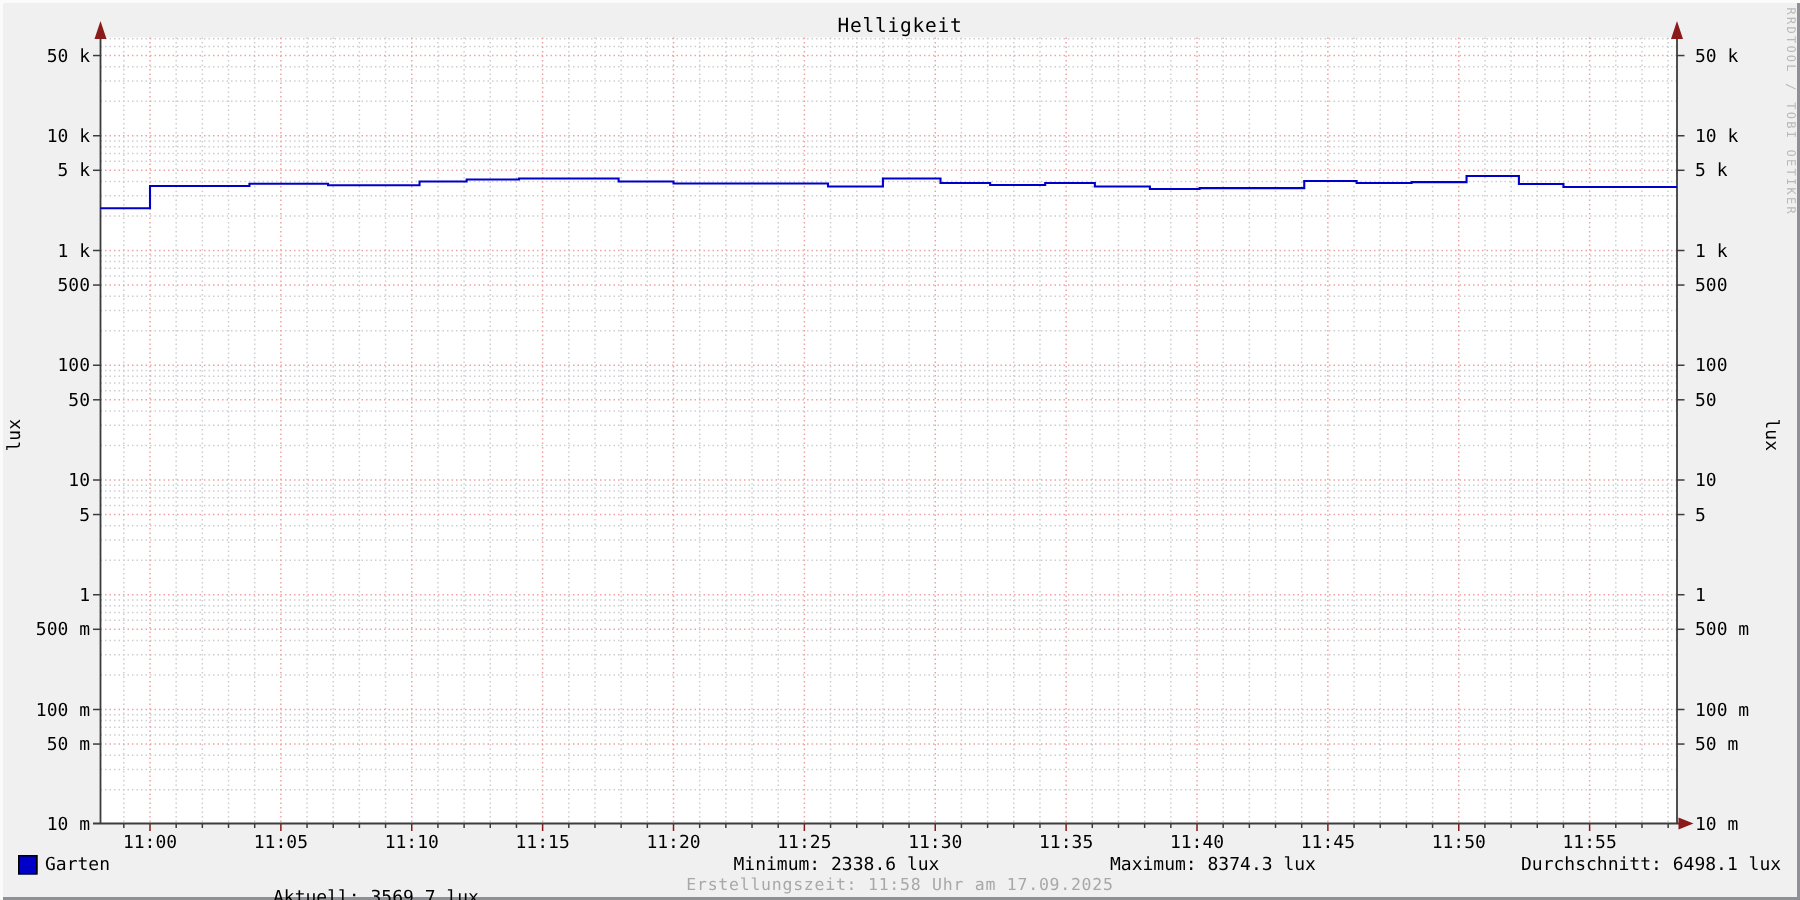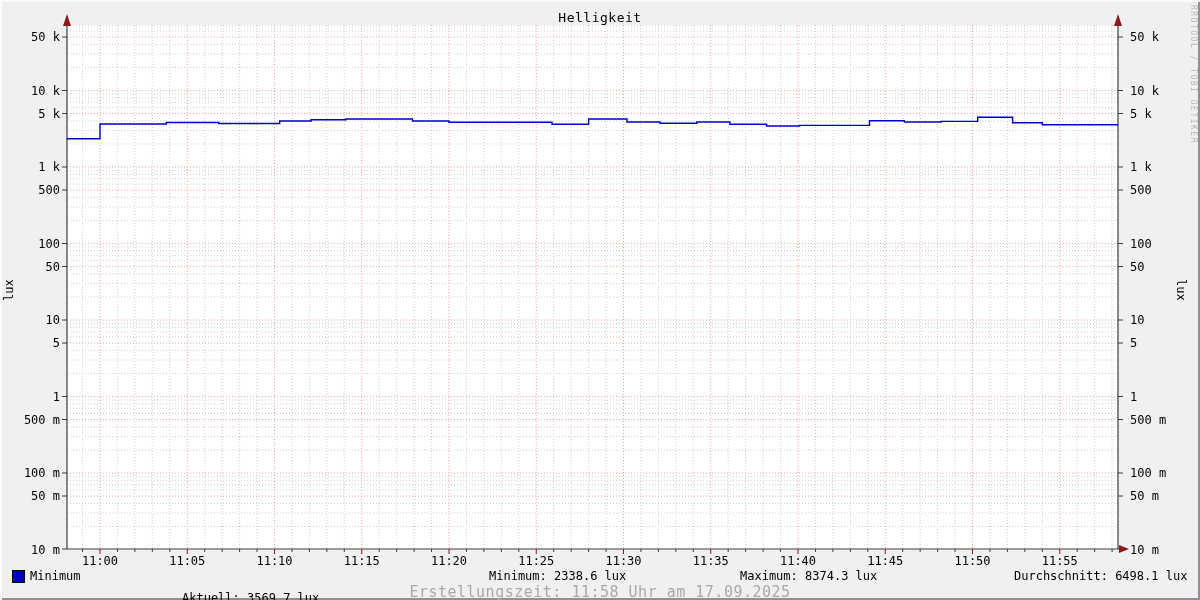--- a/index.html
+++ b/index.html
@@ -31,21 +31,21 @@
     position:absolute;left:12px;top:570px;width:11px;height:11px;
     border:1px solid #000;
   }
   .legend-series{left:30px;top:569px;}
   .legend-aktuell{left:182px;top:591px;}
   .legend-minimum{left:477px;top:569px;padding-left:12px;}
   .legend-maximum{left:740px;top:569px;}
   .legend-durchschnitt{left:1014px;top:569px;}
   .footer-creation{
     position:absolute;top:583px;left:0;width:100%;text-align:center;
-    font-size:15px;color:#a8a8a8;letter-spacing:0.5px;
+    font-size:11px;color:#a8a8a8;letter-spacing:0.5px;
   }
   svg text{font-family:"DejaVu Sans Mono",monospace;font-size:12px;fill:#000;}
 </style>
 </head>
 <body>
 
 <div class="window" style="background: rgb(240, 240, 240);">
 
   <div class="graph-title">Helligkeit</div>
 
@@ -306,21 +306,21 @@
       <line x1="1118" y1="18" x2="1118" y2="549" stroke="#3c3c3c" stroke-width="1.2"></line>
       <line x1="62" y1="549" x2="1120" y2="549" stroke="#3c3c3c" stroke-width="1.2"></line>
       <polygon points="67,14 63,26 71,26" fill="#8b1a1a"></polygon>
       <polygon points="1118,14 1114,26 1122,26" fill="#8b1a1a"></polygon>
       <polygon points="1129,549 1119,545 1119,553" fill="#8b1a1a"></polygon>
       <path d="M 66.8 138.8 H 100.0 V 124.0 H 166.3 V 122.5 H 218.7 V 123.5 H 279.7 V 121.0 H 311.1 V 119.7 H 346.0 V 119.0 H 412.4 V 121.0 H 449.0 V 122.3 H 552.0 V 124.3 H 588.6 V 119.0 H 627.0 V 122.0 H 660.1 V 123.3 H 696.8 V 122.0 H 729.9 V 124.3 H 766.6 V 126.0 H 799.7 V 125.4 H 869.5 V 120.7 H 904.4 V 122.0 H 941.1 V 121.4 H 977.7 V 117.3 H 1012.6 V 122.7 H 1042.3 V 124.7 H 1117.3 V 124.7 H 1118" fill="none" stroke="#0000c8" stroke-width="1.4" stroke-linejoin="miter"></path>
     </svg>
 
   <div class="legend-row">
     <div class="legend-swatch" style="background: rgb(0, 0, 200);"></div>
-    <span class="legend-series">Minimum</span>
+    <span class="legend-series">Garten</span>
     <span class="legend-aktuell">Aktuell: 3569.7 lux</span>
     <span class="legend-minimum">Minimum: 2338.6 lux</span>
     <span class="legend-maximum">Maximum: 8374.3 lux</span>
     <span class="legend-durchschnitt">Durchschnitt: 6498.1 lux</span>
   </div>
 
   <div class="footer-creation" style="color: rgb(168, 168, 168);">Erstellungszeit: 11:58 Uhr am 17.09.2025</div>
 
 </div>
 

